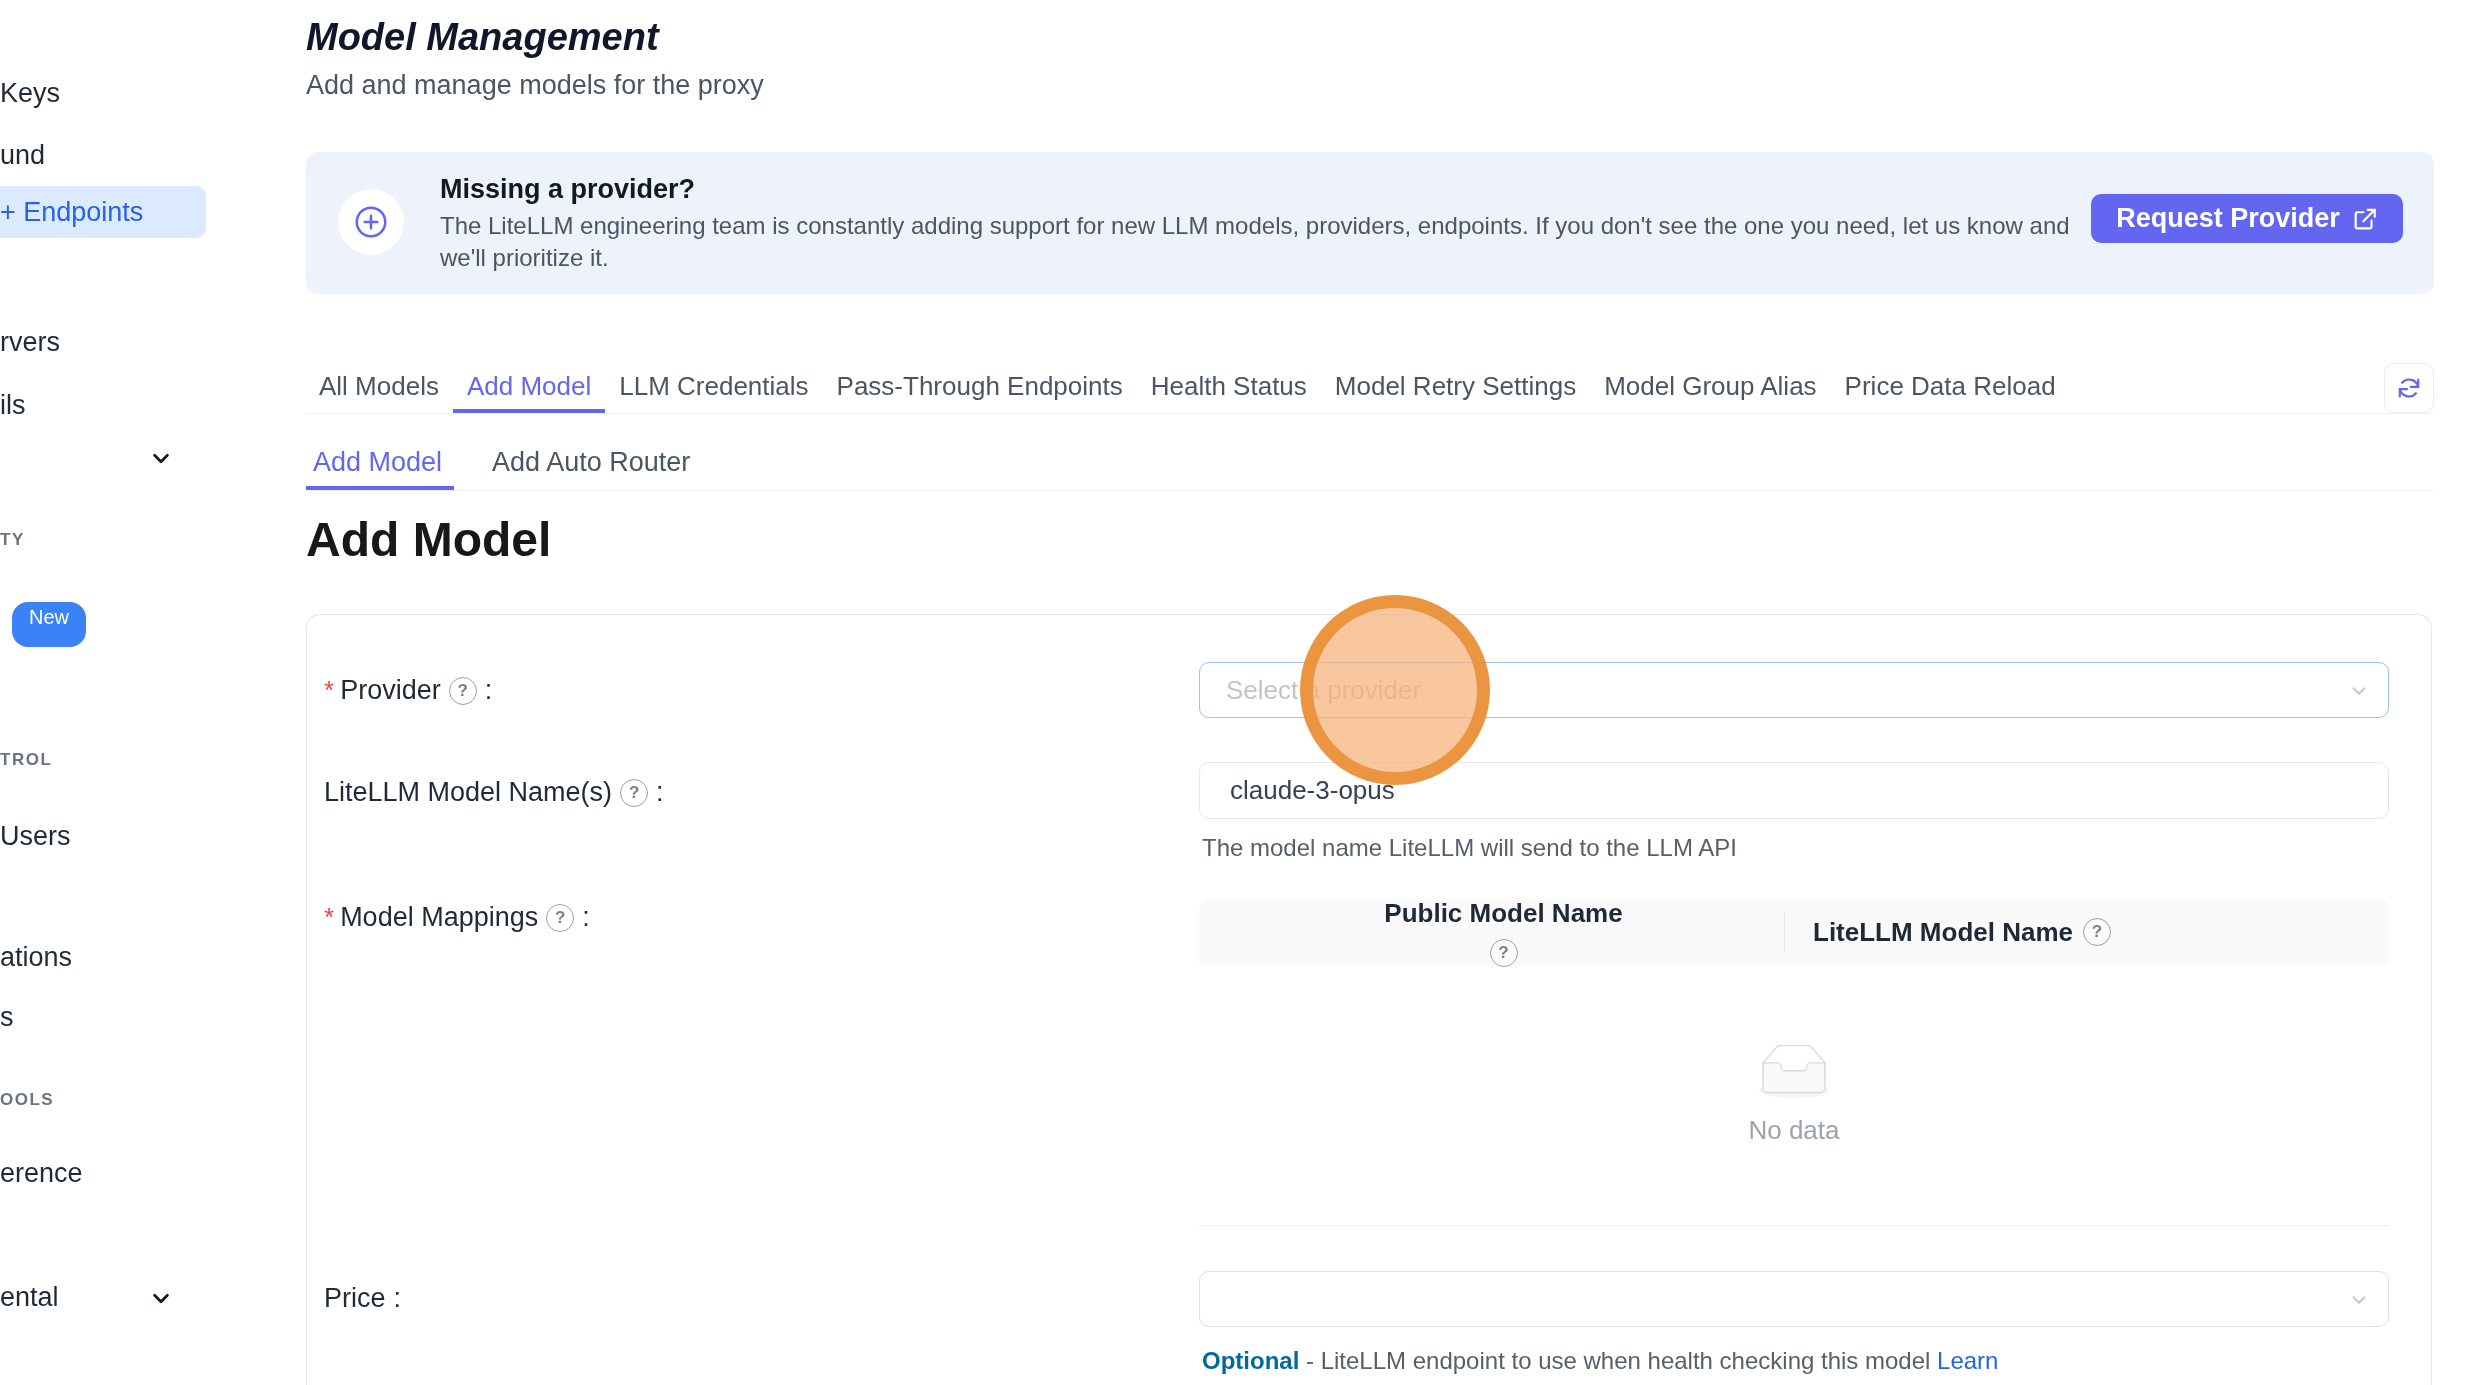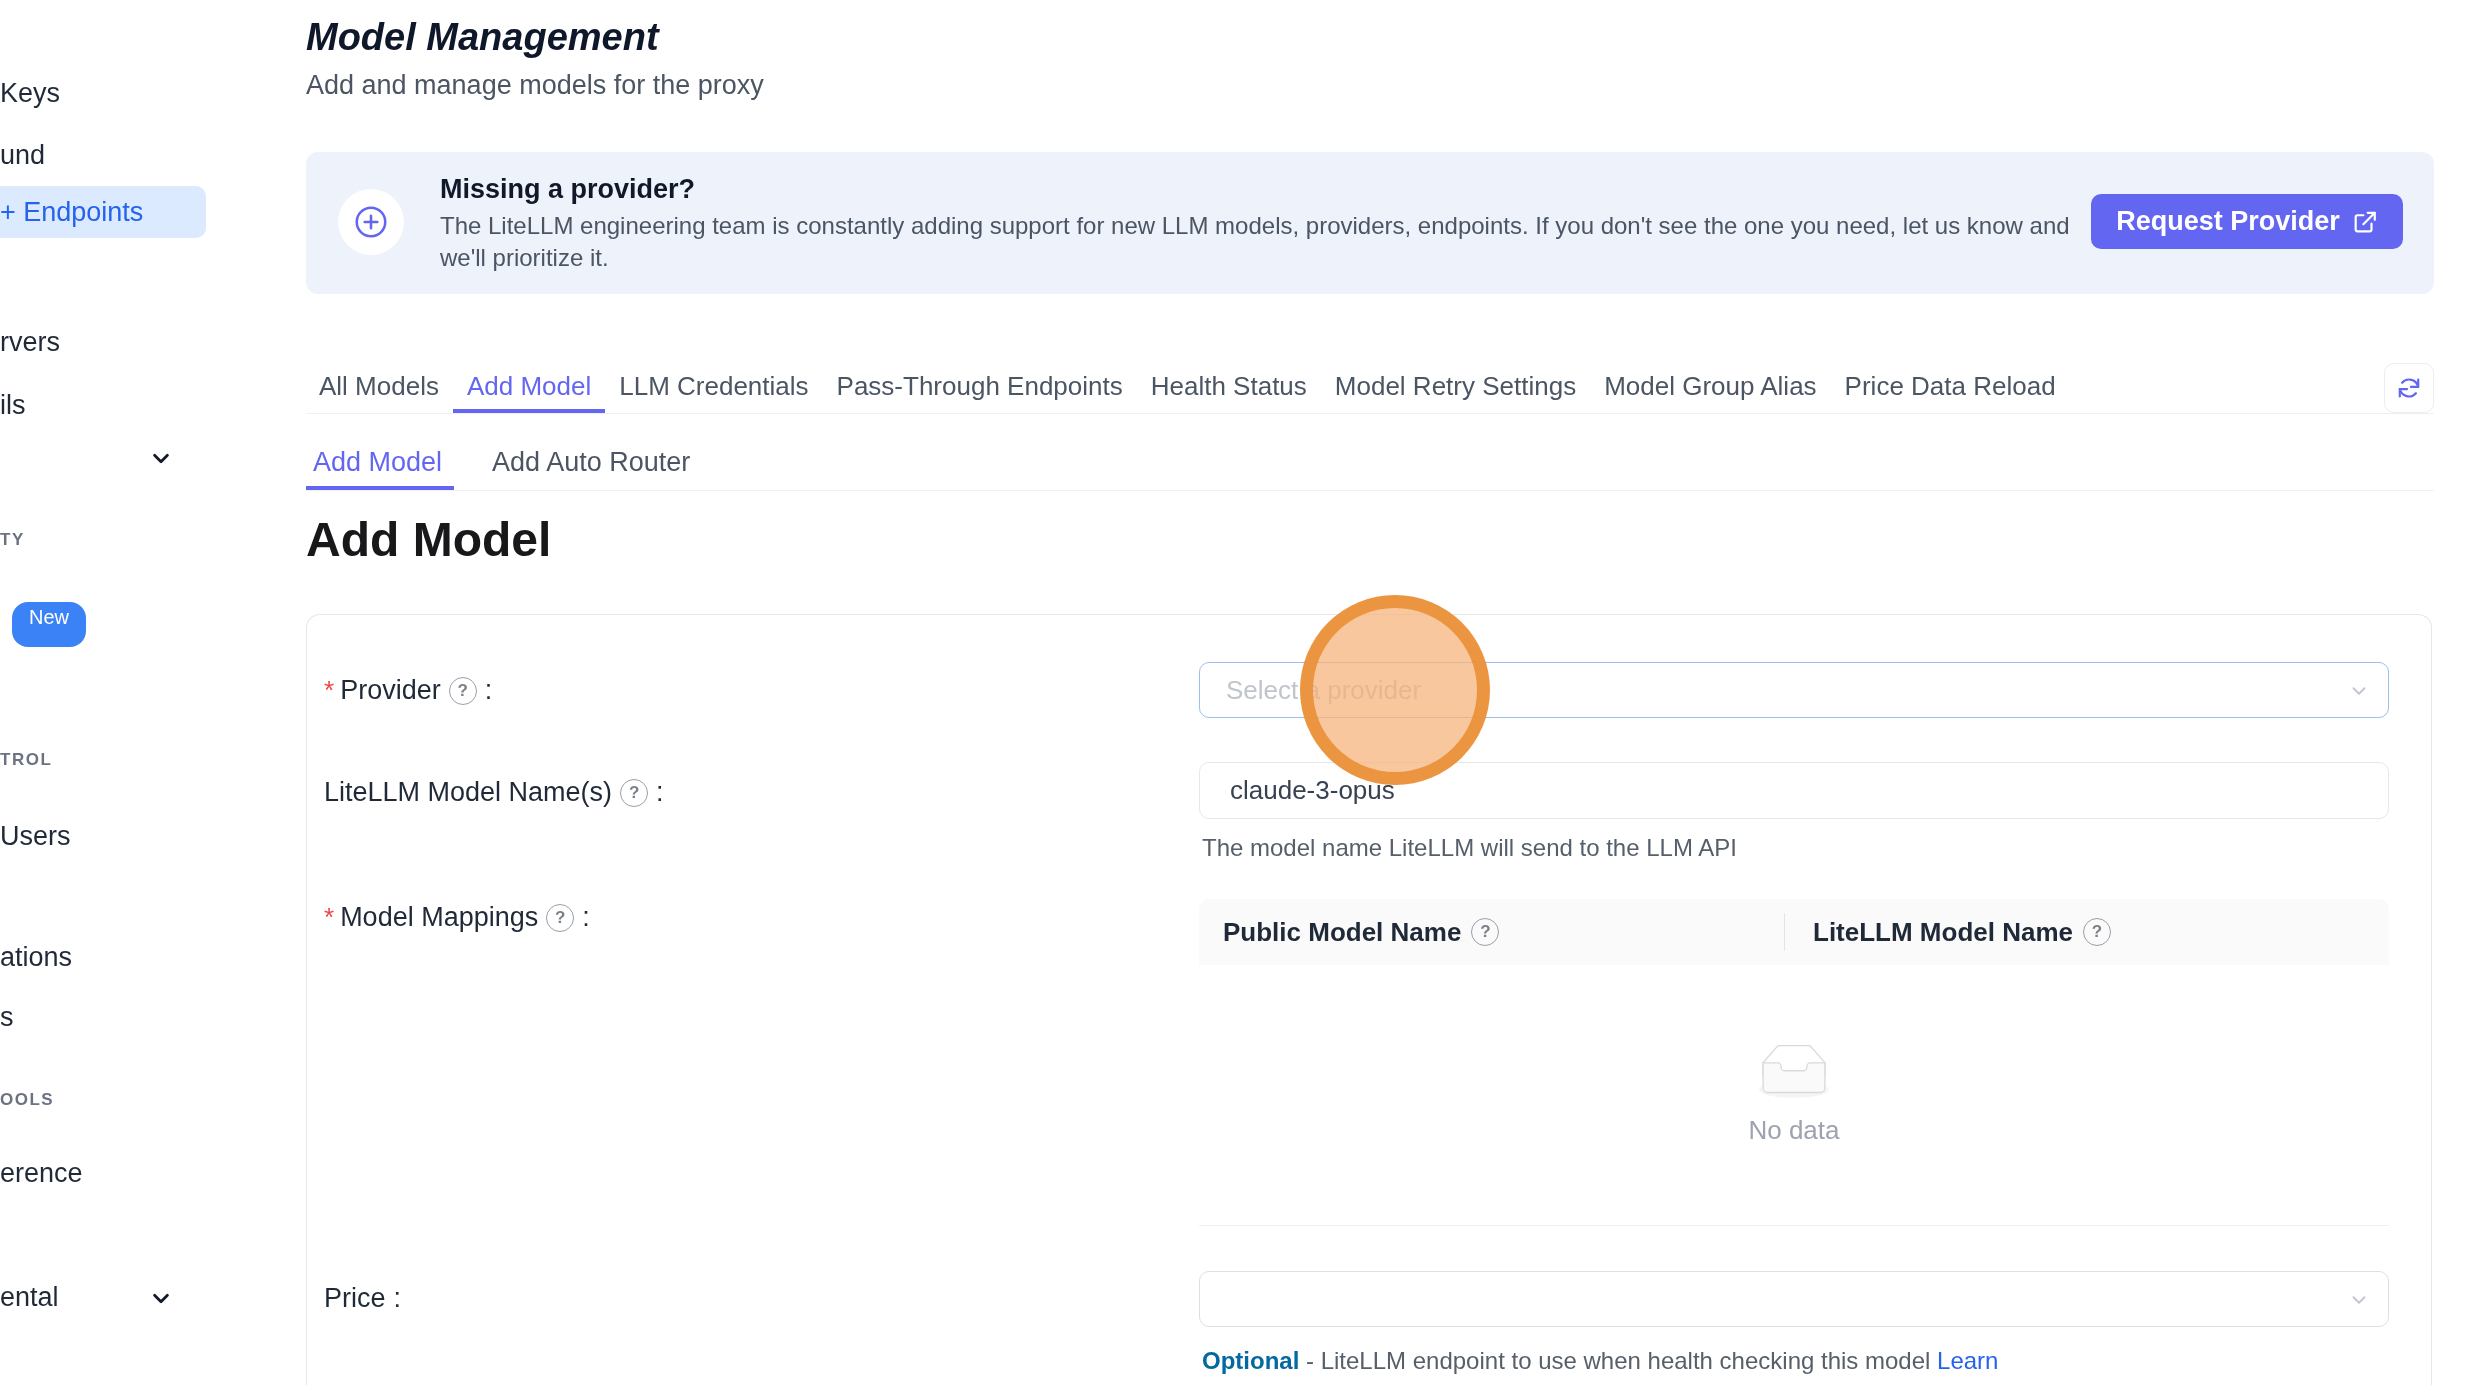--- a/index.html
+++ b/index.html
@@ -22,21 +22,21 @@
   
   .h1{position:absolute;left:306px;top:16px;font-size:38px;font-weight:700;color:#0f172a;font-style:italic;}
   .subtitle{position:absolute;left:306px;top:70px;font-size:27px;color:#4b5563;}
 
   
   .banner{position:absolute;left:306px;top:152px;width:2128px;height:142px;background:#edf2fb;border-radius:12px;}
   .banner-circle{position:absolute;left:32px;top:37px;width:66px;height:66px;background:#fff;border-radius:50%;
     display:flex;align-items:center;justify-content:center;}
   .banner-title{position:absolute;left:134px;top:22px;font-size:27px;font-weight:700;color:#111827;}
   .banner-line{position:absolute;left:134px;font-size:24px;color:#4b5563;white-space:nowrap;}
-  .req-btn{position:absolute;left:1785px;top:42px;width:312px;height:55px;background:#6366f1;border:none;
+  .req-btn{position:absolute;left:1785px;top:42px;width:312px;height:49px;background:#6366f1;border:none;
     border-radius:10px;color:#fff;font-size:27px;font-weight:700;display:flex;align-items:center;
     justify-content:center;gap:12px;cursor:pointer;font-family:inherit;}
 
   
   .tabs{position:absolute;left:306px;top:363px;width:2128px;height:50px;border-bottom:1px solid #f0f0f0;
     display:flex;align-items:stretch;}
   .tab{font-size:26px;color:#4b5563;padding:0 14px;line-height:46px;white-space:nowrap;cursor:pointer;}
   .tab:first-child{padding-left:13px;}
   .tab.active{color:#6366f1;border-bottom:4px solid #6366f1;}
   .refresh-btn{position:absolute;right:0;top:0;width:50px;height:50px;background:#fff;border:1px solid #ebedf0;
@@ -71,21 +71,21 @@
     box-sizing:border-box;display:flex;align-items:center;background:#fff;}
   .inp .val{margin-left:30px;font-size:26px;color:#374151;}
   .helper{position:absolute;left:895px;font-size:24px;color:#57606a;white-space:nowrap;}
   .helper b{color:#0369a1;}
   .helper a{color:#2563eb;text-decoration:none;font-weight:400;}
 
   
   .mtable{position:absolute;left:892px;top:284px;width:1190px;}
   .mthead{height:66px;background:#fafafa;border-radius:10px 10px 0 0;display:flex;align-items:center;}
   .mth{display:flex;align-items:center;gap:10px;font-size:26px;font-weight:700;color:#1f2937;}
-  .mth.c1{width:585px;padding-left:24px;box-sizing:border-box;}
+  .mth.c1{width:585px;padding-left:24px;box-sizing:border-box;flex-direction:column;}
   .mth.c2{flex:1;border-left:1px solid #e4e4e4;padding-left:28px;height:38px;align-items:center;}
   .mtbody{height:260px;border-bottom:1px solid #f0f0f0;display:flex;flex-direction:column;
     align-items:center;justify-content:center;gap:10px;}
   .nodata{font-size:26px;color:#9ca3af;}
 
   
   .click-circle{position:absolute;left:1300px;top:595px;width:190px;height:190px;border-radius:50%;
     background:rgba(247,178,120,0.72);border:13px solid rgba(235,142,54,0.88);box-sizing:border-box;
     z-index:30;pointer-events:none;}
 </style>

